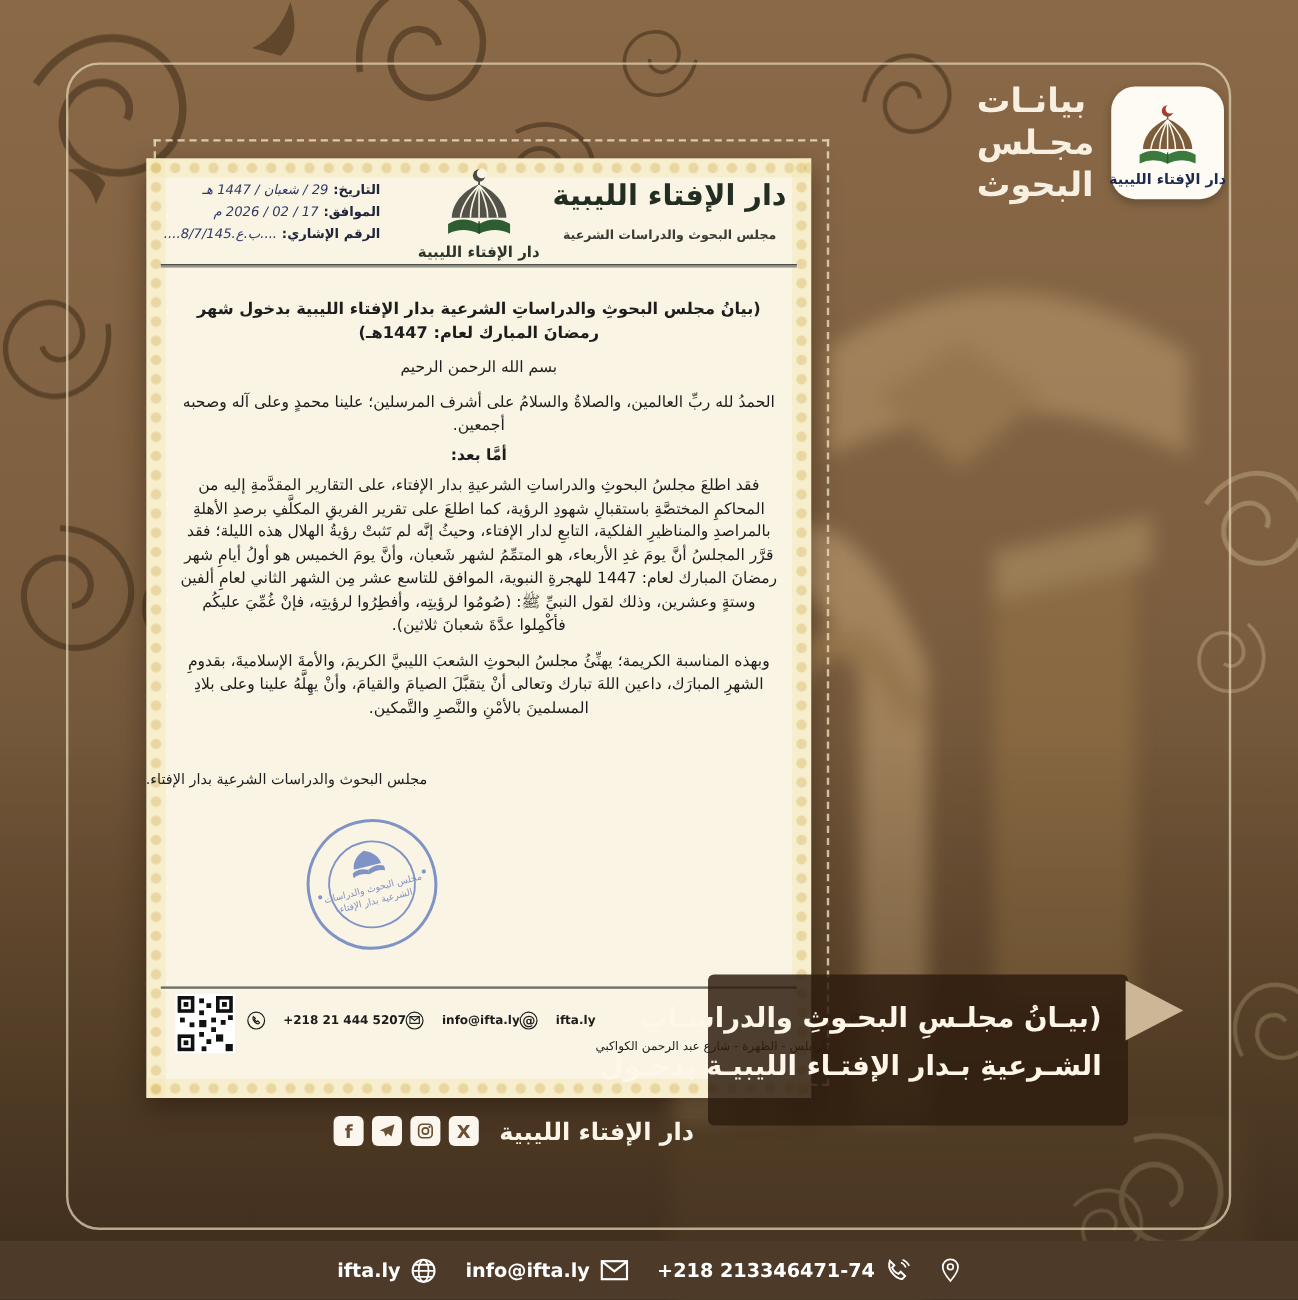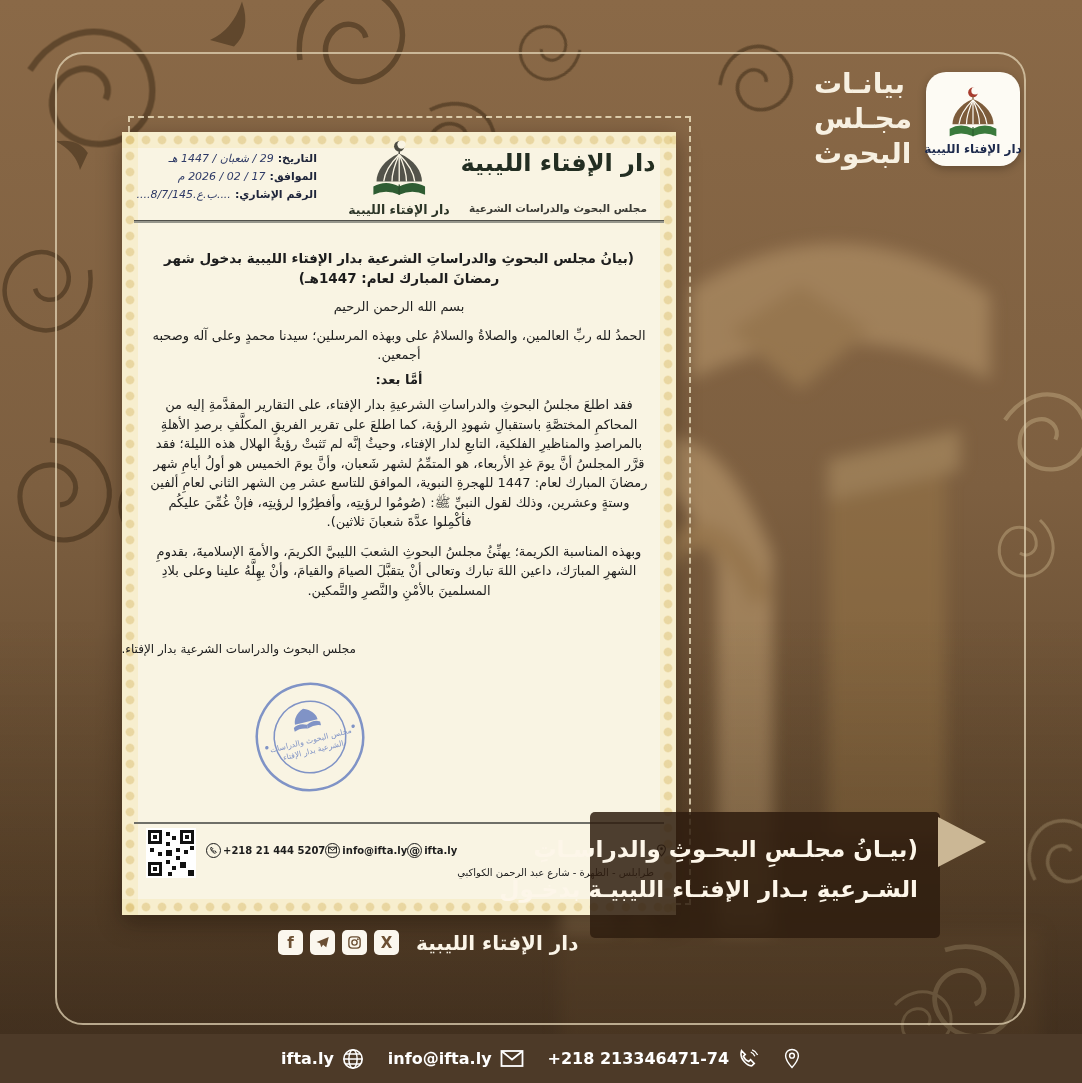--- a/index.html
+++ b/index.html
@@ -30,21 +30,21 @@
          box-shadow:0 8px 22px rgba(20,10,2,.4);z-index:3;direction:rtl;}
   .orn{position:absolute;background-color:rgba(243,226,158,.30);
        background-image:radial-gradient(circle at 8px 8px, rgba(212,178,92,.40) 3.5px, rgba(212,178,92,0) 5px);
        background-size:16px 16px;}
   .orn.t{left:0;top:0;right:0;height:16px;} .orn.b{left:0;bottom:0;right:0;height:16px;}
   .orn.l{left:0;top:0;bottom:0;width:16px;} .orn.r{right:0;top:0;bottom:0;width:16px;}
 
   
   .lh-right{position:absolute;right:18px;top:16px;width:200px;text-align:center;}
   .lh-name{font-size:24px;font-weight:bold;color:#232e22;line-height:30px;}
-  .lh-sub{font-size:10.5px;color:#3b3b35;margin-top:24px;font-weight:bold;}
+  .lh-sub{font-size:10.5px;color:#3b3b35;margin-top:12px;font-weight:bold;}
   .lh-center{position:absolute;left:50%;top:6px;transform:translateX(-50%);text-align:center;}
   .lh-center-text{font-size:12.5px;font-weight:bold;color:#2c3527;margin-top:-2px;}
   .lh-left{position:absolute;left:10px;top:18px;width:185px;direction:rtl;font-size:11px;color:#20263b;}
   .lh-left .row{display:flex;gap:4px;line-height:18px;align-items:baseline;}
   .lh-left .lbl{font-weight:bold;white-space:nowrap;}
   .lh-left .val{color:#2e3a66;font-style:italic;white-space:nowrap;}
   .lh-rule{position:absolute;left:12px;right:12px;top:88px;height:3px;background:#96968c;border-top:1px solid #50504a;}
 
   
   .doc-body{position:absolute;left:26px;right:26px;top:116px;direction:rtl;color:#1d1d1d;
@@ -58,21 +58,21 @@
   .signature{position:absolute;left:49px;top:510px;width:185px;text-align:center;font-size:12px;
              color:#1d1d1d;white-space:nowrap;direction:rtl;}
   
   .stamp{position:absolute;left:130px;top:547px;width:116px;height:116px;opacity:.78;
          transform:rotate(-14deg);}
   
   .pf-rule{position:absolute;left:12px;right:12px;top:690px;height:2px;background:#6f6f68;}
   .qr{position:absolute;left:24px;top:696px;width:50px;height:50px;}
   .pf-row{position:absolute;left:84px;right:14px;top:700px;height:36px;display:flex;direction:ltr;
           align-items:center;justify-content:space-between;color:#1c1c1c;}
-  .pf-item{display:flex;align-items:center;gap:2px;font-size:10px;font-weight:bold;white-space:nowrap;}
+  .pf-item{display:flex;align-items:center;gap:15px;font-size:10px;font-weight:bold;white-space:nowrap;}
   .pf-item .ar{direction:rtl;font-weight:normal;font-size:10px;margin-top:44px;}
   .circ{width:15px;height:15px;border:1.3px solid #1c1c1c;border-radius:50%;display:flex;
         align-items:center;justify-content:center;flex:0 0 auto;}
   .circ svg{display:block;}
   .at{font-size:11px;font-weight:bold;}
 
   
   .caption{position:absolute;left:590px;top:812px;width:350px;height:126px;z-index:5;
            background:rgba(47,29,15,.85);border-radius:5px;padding:17px 22px 0 22px;direction:rtl;}
   .caption div{color:#fdf6e9;font-size:23px;font-weight:bold;line-height:40px;text-align:justify;
@@ -233,21 +233,21 @@
         <span class="lbl">الرقم الإشاري:</span>
         <span class="val">....ب.ع.145‏/7‏/8....</span>
       </div>
     </div>
 
     <div class="lh-rule"></div>
 
     <div class="doc-body">
       <p class="t-title">(بيانُ مجلس البحوثِ والدراساتِ الشرعية بدار الإفتاء الليبية بدخول شهر رمضانَ المبارك لعام: 1447هـ)</p>
       <p class="t-center">بسم الله الرحمن الرحيم</p>
-      <p class="t-open">الحمدُ لله ربِّ العالمين، والصلاةُ والسلامُ على وبهذه المرسلين؛ سيدنا محمدٍ وعلى آله وصحبه أجمعين.</p>
+      <p class="t-open">الحمدُ لله ربِّ العالمين، والصلاةُ والسلامُ على أشرف المرسلين؛ علينا محمدٍ وعلى آله وصحبه أجمعين.</p>
       <p class="t-amma">أمَّا بعد:</p>
       <p class="t-para">فقد اطلعَ مجلسُ البحوثِ والدراساتِ الشرعيةِ بدار الإفتاء، على التقارير المقدَّمةِ إليه من المحاكمِ المختصَّةِ باستقبالِ شهودِ الرؤية، كما اطلعَ على تقرير الفريقِ المكلَّفِ برصدِ الأهلةِ بالمراصدِ والمناظيرِ الفلكية، التابعِ لدار الإفتاء، وحيثُ إنَّه لم تَثبتْ رؤيةُ الهلال هذه الليلة؛ فقد قرَّر المجلسُ أنَّ يومَ غدِ الأربعاء، هو المتمِّمُ لشهر شَعبان، وأنَّ يومَ الخميس هو أولُ أيامِ شهر رمضانَ المبارك لعام: 1447 للهجرةِ النبوية، الموافق للتاسع عشر مِن الشهر الثاني لعامِ ألفين وستةٍ وعشرين، وذلك لقول النبيِّ ﷺ: (صُومُوا لرؤيتِه، وأفطِرُوا لرؤيتِه، فإنْ غُمِّيَ عليكُم فأكْمِلوا عدَّةَ شعبانَ ثلاثين).</p>
       <p class="t-para">وبهذه المناسبة الكريمة؛ يهنِّئُ مجلسُ البحوثِ الشعبَ الليبيَّ الكريمَ، والأمةَ الإسلاميةَ، بقدومِ الشهرِ المبارَك، داعين اللهَ تبارك وتعالى أنْ يتقبَّلَ الصيامَ والقيامَ، وأنْ يهِلَّهُ علينا وعلى بلادِ المسلمينَ بالأمْنِ والنَّصرِ والتَّمكين.</p>
     </div>
 
     <div class="signature">مجلس البحوث والدراسات الشرعية بدار الإفتاء.</div>
 
     <svg class="stamp" viewBox="0 0 120 120">
       <circle cx="60" cy="60" r="55" fill="none" stroke="#5f79be" stroke-width="2.6"></circle>
       <circle cx="60" cy="60" r="37" fill="none" stroke="#5f79be" stroke-width="1.6"></circle>

